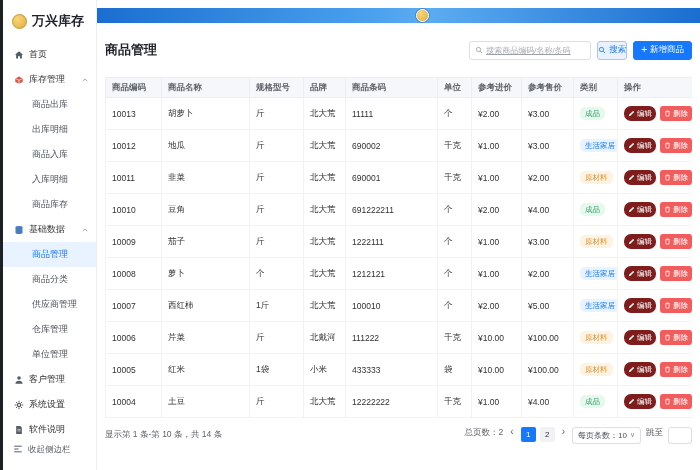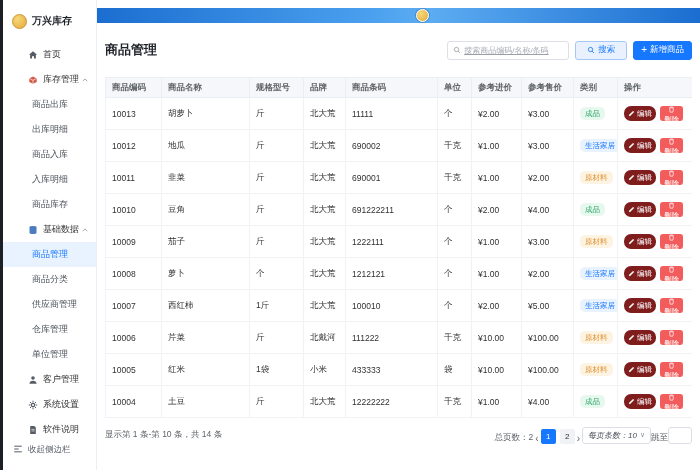--- a/index.html
+++ b/index.html
@@ -14,25 +14,25 @@
   .sidebar {
     width:94px; flex:none; background:#fff; border-right:1px solid #ebeef5;
     display:flex; flex-direction:column;
   }
   .logo-row { height:42px; display:flex; align-items:center; gap:5px; padding-left:9px; }
   .logo-circle {
     width:15px; height:15px; border-radius:50%; flex:none;
     background:radial-gradient(circle at 35% 32%,#f8d877,#e2a93c);
     border:1px solid #c9952f;
   }
-  .logo-text { font-size:10px; font-weight:bold; color:#1f2329; white-space:nowrap; }
+  .logo-text { font-size:13px; font-weight:bold; color:#1f2329; white-space:nowrap; }
   .menu { flex:1; display:flex; flex-direction:column; }
   .menu-item {
     height:25px; flex:none; display:flex; align-items:center;
-    padding:0 7px 0 25px; font-size:9px; color:#303133; cursor:pointer; white-space:nowrap;
+    padding:0 7px 0 11px; font-size:9px; color:#303133; cursor:pointer; white-space:nowrap;
   }
   .menu-item.sub { padding-left:29px; color:#494f58; }
   .menu-item.active { background:#e8f3ff; color:#1677ff; }
   .mi-icon { width:10px; height:10px; margin-right:5px; display:inline-flex; flex:none; color:#565c66; }
   .mi-icon svg { width:10px; height:10px; }
   [data-name="inventory-icon"] { color:#d65a4a; }
   [data-name="database-icon"] { color:#4a7dbd; }
   .mi-chevron { margin-left:auto; display:inline-flex; color:#8a9099; }
   .mi-chevron svg { width:8px; height:8px; }
   .collapse-row {
@@ -63,21 +63,21 @@
   .search-box {
     display:flex; align-items:center; gap:3px; width:122px; height:19px;
     border:1px solid #dcdfe6; border-radius:3px; padding:0 5px; background:#fff; color:#9aa0a6;text-decoration:underline;
   }
   .search-box input {
     border:none; outline:none; flex:1; min-width:0; font-size:8px;
     font-family:inherit; color:#303133; background:transparent;
   }
   .search-box input::placeholder { color:#a8abb2; }
   .btn-search {
-    display:flex; align-items:center; gap:3px; height:19px; padding:0 11px;
+    display:flex; align-items:center; gap:3px; height:19px; padding:0 0;
     background:#e8f1fd; border:1px solid #a6c8f5; color:#1677ff;
     border-radius:3px; font-size:8.5px; font-family:inherit; cursor:pointer; white-space:nowrap;
   }
   .btn-add {
     display:flex; align-items:center; gap:3px; height:19px; padding:0 7px;
     background:#1677ff; border:1px solid #1677ff; color:#fff;
     border-radius:3px; font-size:8.5px; font-family:inherit; cursor:pointer; white-space:nowrap;
   }
   .btn-add .plus { font-size:10px; line-height:1; }
 
@@ -92,42 +92,42 @@
     font-size:8.5px; color:#303133; height:32px; padding:0 6px;
     border:1px solid #f0f2f5; white-space:nowrap; overflow:hidden; background:#fff;
   }
   .badge { display:inline-block; padding:2px 5px; border-radius:5px; font-size:7.5px; line-height:1.2; }
   .btn-edit,.btn-delete {
     display:inline-flex; align-items:center; gap:2px; height:15px; padding:0 4px;
     border:none; border-radius:3px; font-size:7.5px; color:#fff; cursor:pointer;
     font-family:inherit; vertical-align:middle;
   }
   .btn-edit { background:#7f1d1d; margin-right:4px;border-radius:7px; }
-  .btn-delete { background:#f25c5c;flex-direction:column; }
+  .btn-delete { background:#f25c5c; }
   .btn-edit svg,.btn-delete svg { width:7px; height:7px; }
 
   
   .table-footer {
     height:34px; flex:none; display:flex; align-items:center; justify-content:space-between;
     font-size:8.5px; color:#5f6368;
   }
-  .pager { display:flex; align-items:flex-end; }
+  .pager { display:flex; align-items:flex-start; gap:5px; }
   .pager-arrow {
     border:none; background:none; color:#5f6368; font-size:10px; line-height:1;
     cursor:pointer; padding:0 2px; font-family:inherit;
   }
   .page-numbers { display:inline-flex; gap:4px; }
   .page-btn {
     min-width:15px; height:15px; border:none; border-radius:2px; background:#f0f2f5;
     color:#303133; font-size:8px; cursor:pointer; font-family:inherit;
   }
   .page-btn.active { background:#1677ff; color:#fff; }
   .per-page {
     display:flex; align-items:center; gap:3px; border:1px solid #dcdfe6; border-radius:3px;
-    height:17px; padding:0 5px; background:#fff; cursor:pointer; font-size:8px; color:#494f58;font-style:italic;
+    height:17px; padding:0 5px; background:#fff; cursor:pointer; font-size:8px; color:#494f58;
   }
   .sel-chev { font-size:7px; color:#8a9099; }
   .jump-input { width:24px; height:17px; border:1px solid #dcdfe6; border-radius:3px; outline:none; }
 </style>
 </head>
 <body>
 
 <div class="edge-strip" data-name="window-edge"></div>
 
 <aside class="sidebar" data-name="sidebar">

